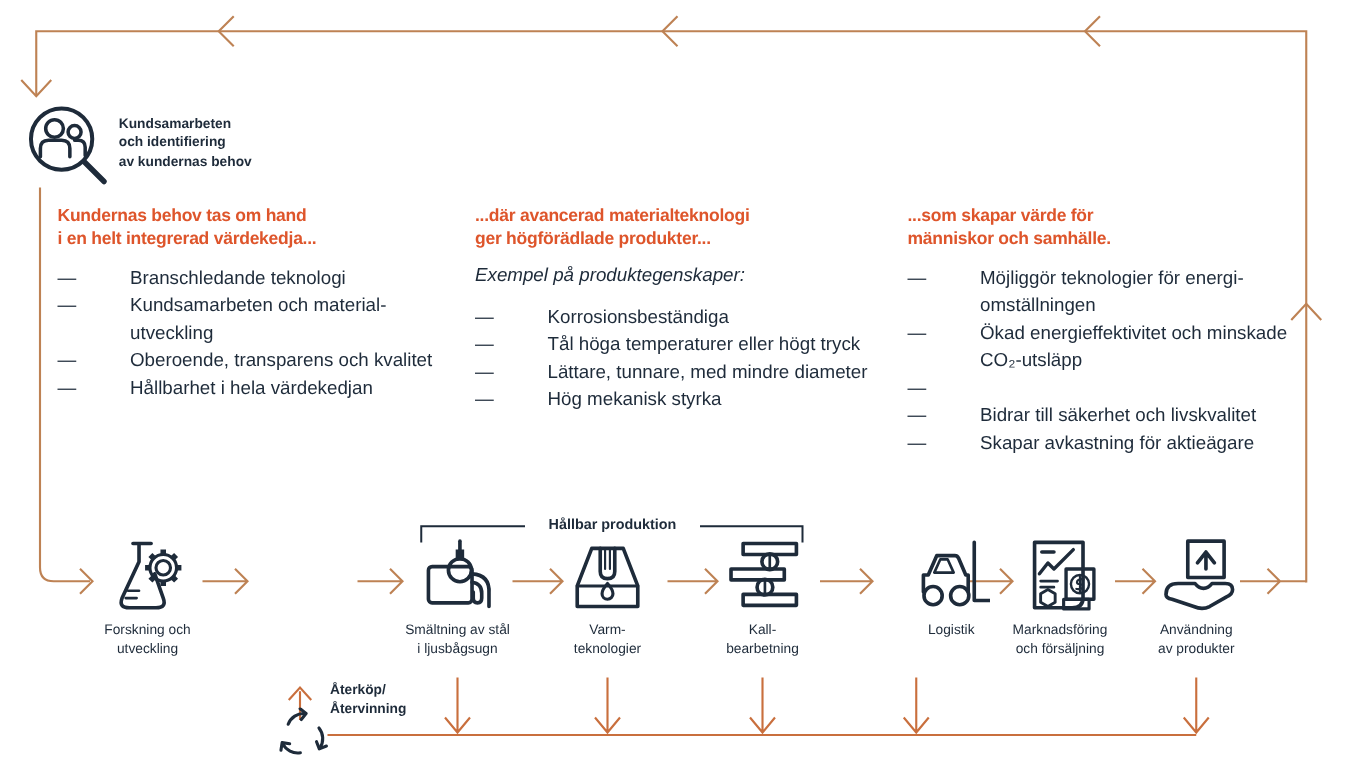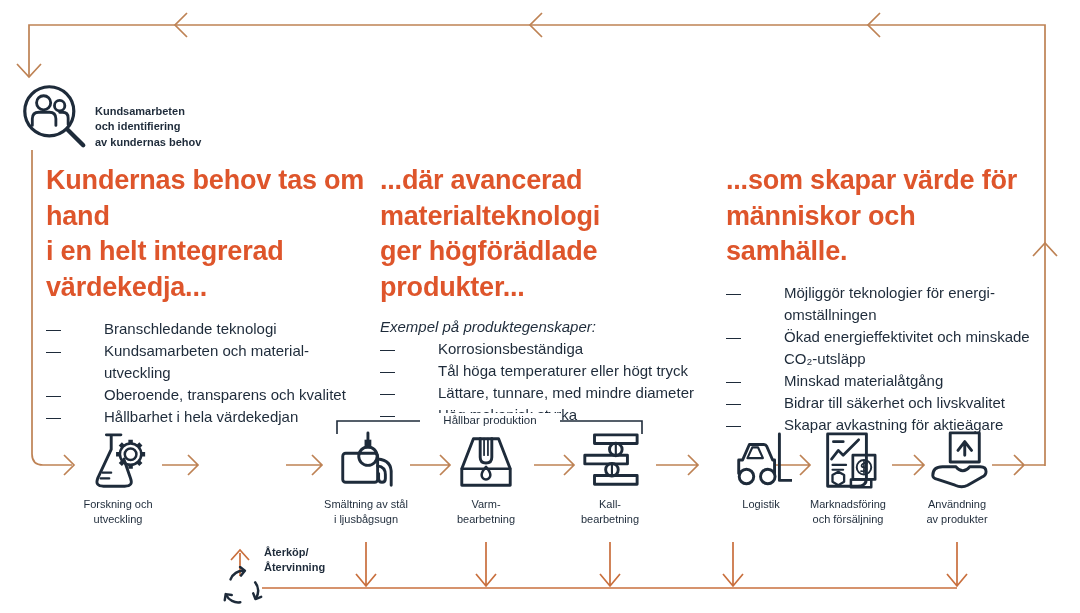--- a/index.html
+++ b/index.html
@@ -13,34 +13,34 @@
   
   .ln-copper{stroke:var(--line-copper);fill:none;stroke-width:1.7;}
   .ln-orange{stroke:var(--line-orange);fill:none;stroke-width:1.7;}
   .ln-navy{stroke:var(--navy);fill:none;stroke-width:1.6;}
   
   .ic{stroke:var(--navy);fill:none;stroke-width:3;stroke-linecap:round;stroke-linejoin:round;}
   .ic-thin{stroke:var(--navy);fill:none;stroke-width:2.2;stroke-linecap:round;stroke-linejoin:round;}
   .ic-fill{fill:var(--navy);stroke:none;}
   
   .heading{
-    font-size:27px;font-weight:700;color:var(--orange-heading);
+    font-size:14px;font-weight:700;color:var(--orange-heading);
     line-height:1.32;white-space:pre-line;letter-spacing:-0.2px;
   }
-  .intro{font-size:15px;font-style:italic;margin-top:12px;margin-bottom:3px;}
+  .intro{font-size:15px;font-style:italic;margin-top:12px;margin-bottom:14px;}
   .bullets{margin-top:12px;}
   .bullet{display:flex;font-size:15px;line-height:1.47;}
   .dash{flex:none;margin-right:7px;}
   .btext{white-space:pre-line;margin-left:36px;}
-  .note-label{font-size:11px;font-weight:700;line-height:1.4;white-space:pre-line;margin-top:12px;}
+  .note-label{font-size:11px;font-weight:700;line-height:1.4;white-space:pre-line;}
   .step{position:absolute;top:430px;width:122px;display:flex;flex-direction:column;align-items:center;}
   .step-label{margin-top:5px;font-size:11px;font-weight:400;text-align:center;line-height:1.32;white-space:pre-line;}
   .bracket-label{
     position:absolute;left:420px;top:413px;width:140px;height:15px;
-    text-align:center;font-size:11.5px;font-weight:400;background:#ffffff;line-height:15px;
+    text-align:center;font-size:11.5px;font-weight:700;background:#ffffff;line-height:15px;
   }
   .recycle-label{position:absolute;left:264px;top:545px;font-size:11px;font-weight:700;line-height:1.35;white-space:pre-line;}
 </style>
 </head>
 <body>
 
 <div id="canvas">
 
   <svg class="abs" style="left:0;top:0" width="1080" height="613" viewBox="0 0 1080 613">
 
@@ -151,21 +151,20 @@
           <span class="btext">Möjliggör teknologier för energi-
 omställningen</span>
         </div>
       <div class="bullet">
           <span class="dash">—</span>
           <span class="btext">Ökad energieffektivitet och minskade
 CO₂-utsläpp</span>
         </div>
       <div class="bullet">
           <span class="dash">—</span>
-          <span class="btext">Minskad materialåtgång</span>
         </div>
       <div class="bullet">
           <span class="dash">—</span>
           <span class="btext">Bidrar till säkerhet och livskvalitet</span>
         </div>
       <div class="bullet">
           <span class="dash">—</span>
           <span class="btext">Skapar avkastning för aktieägare</span>
         </div>
     </div>
@@ -201,21 +200,21 @@
 
   <div class="step" style="left:425px">
     <svg width="62" height="62" viewBox="0 0 64 64">
       <path class="ic" d="M7 57 V40 L19 9 H45 L57 40 V57 Z"></path>
       <path class="ic" d="M7 40 H57" style="stroke-width:2.4"></path>
       <path class="ic" d="M26 9 V28 Q26 34 32 34 Q38 34 38 28 V9"></path>
       <path class="ic-thin" d="M30 9 V26 M34 9 V26" style="stroke-width:1.8"></path>
       <path class="ic" d="M32 38 Q27.5 43 27.5 46.5 A4.5 4.5 0 0 0 36.5 46.5 Q36.5 43 32 38 Z" style="stroke-width:2.6"></path>
     </svg>
     <div class="step-label">Varm-
-bearbetning</div>
+teknologier</div>
   </div>
 
   <div class="step" style="left:549px">
     <svg width="62" height="62" viewBox="0 0 64 64">
       <rect class="ic" x="16" y="5" width="44" height="9"></rect>
       <rect class="ic" x="6" y="26" width="44" height="9"></rect>
       <rect class="ic" x="16" y="47" width="44" height="9"></rect>
       <circle class="ic" cx="38" cy="20" r="6.5"></circle>
       <circle class="ic" cx="34" cy="41" r="6.5"></circle>
       <path class="ic-thin" d="M38 14 V26 M34 35 V47"></path>

